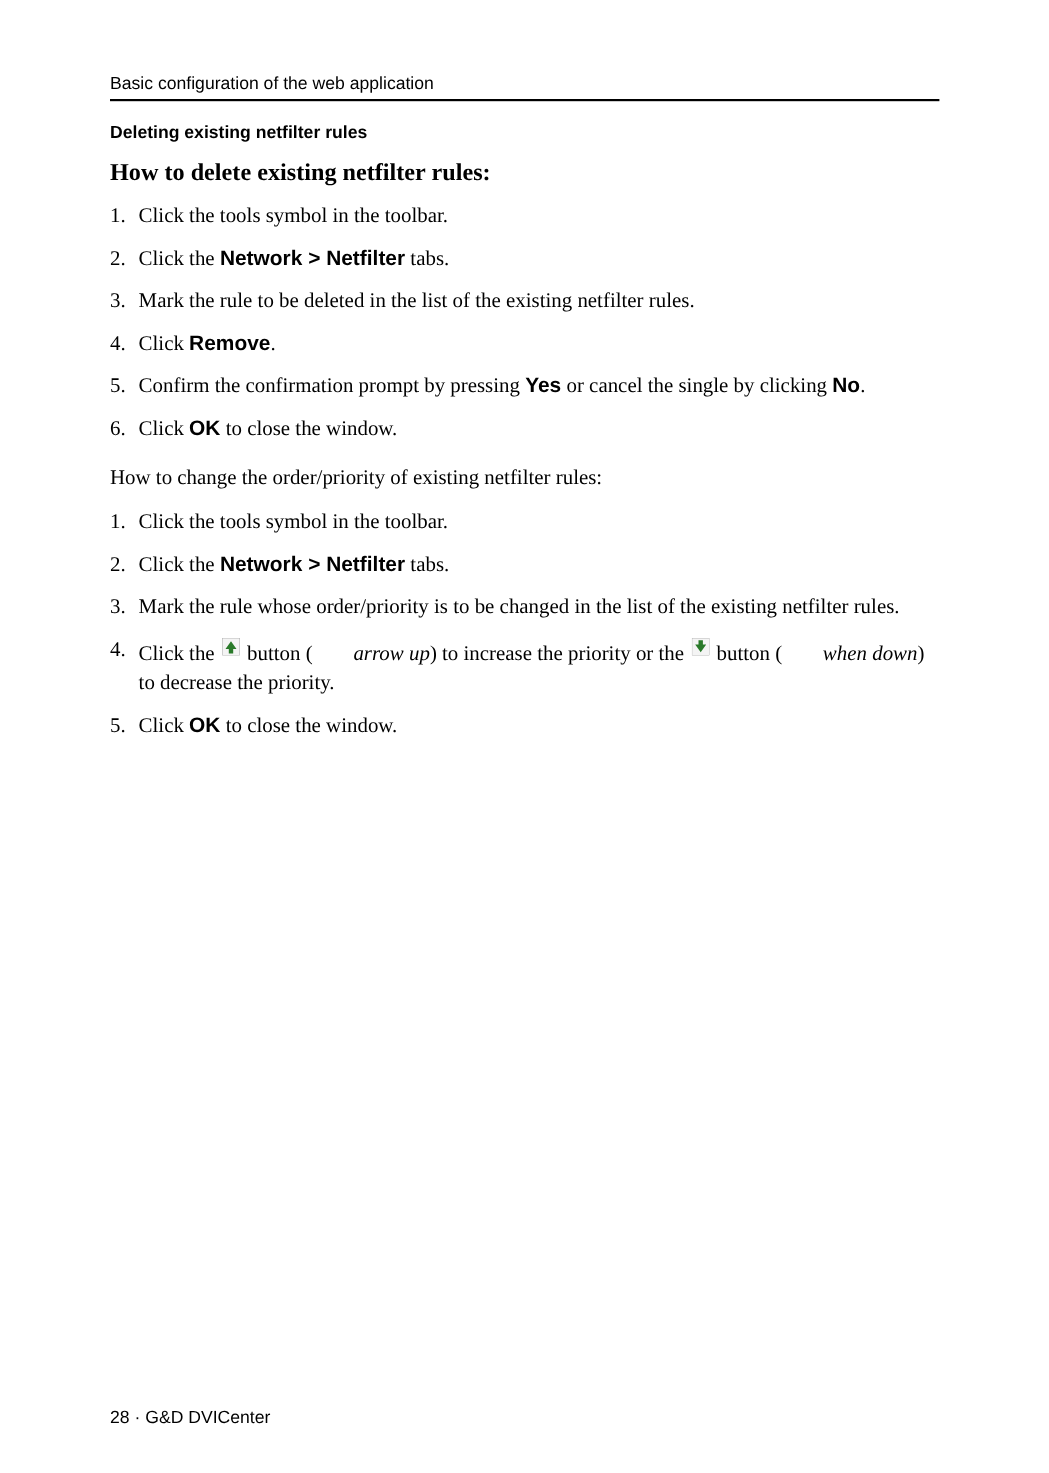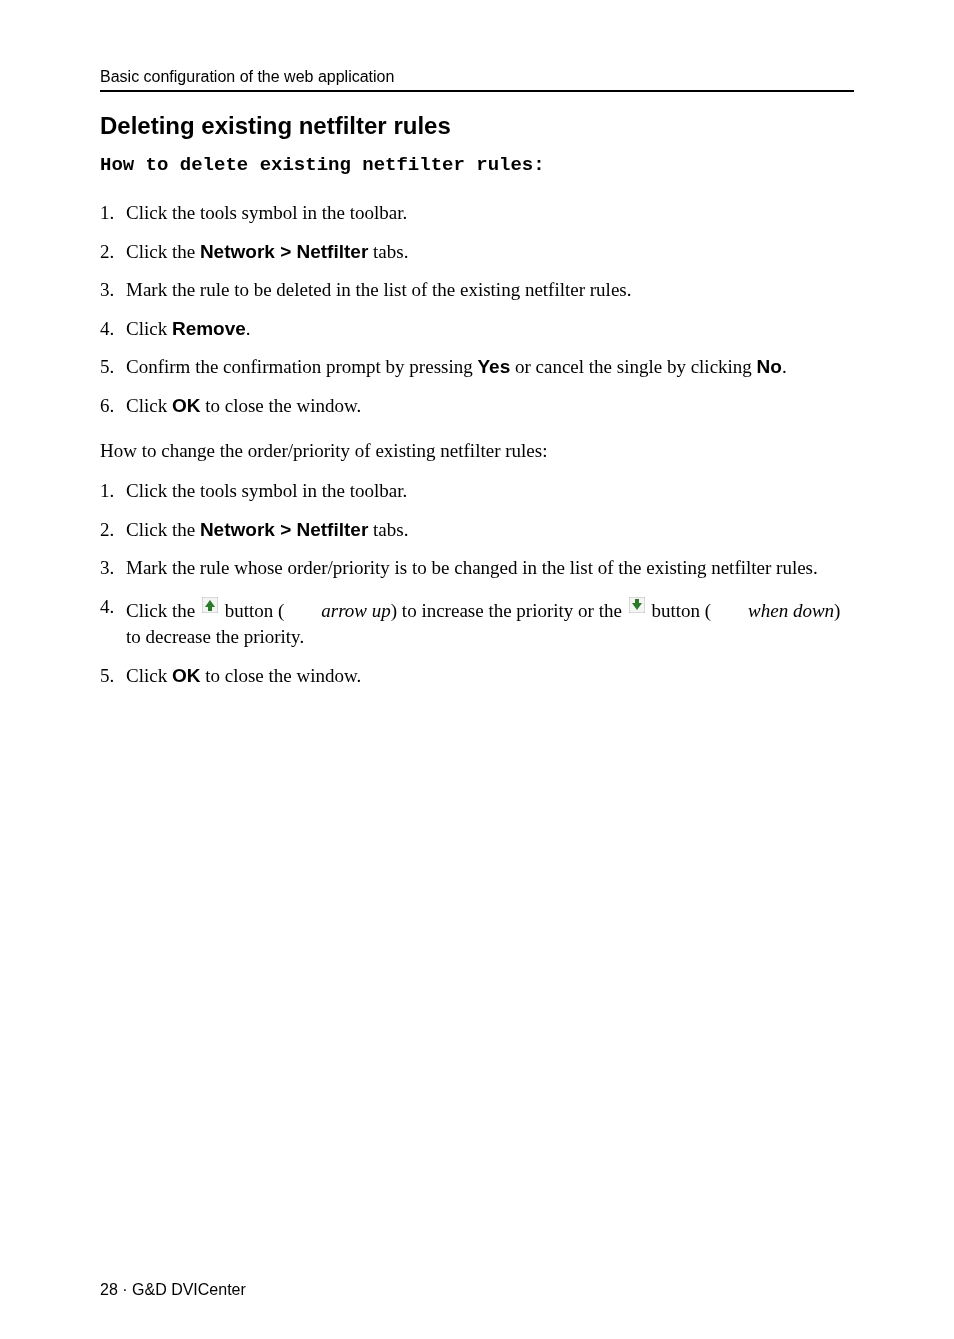--- a/index.html
+++ b/index.html
@@ -23,28 +23,28 @@
     font-size: 16px;
     font-weight: 400;
     color: #000;
     border-bottom: 2px solid #000;
     padding-bottom: 4px;
     margin-bottom: 20px;
   }
   .h2 {
     font-family: Arial, Helvetica, sans-serif;
     font-weight: 700;
-    font-size: 24px;
+    font-size: 16px;
     margin: 0 0 14px 0;
   }
   .h3 {
-    font-family: Liberation Mono, monospace;
+    font-family: Liberation Serif, serif;
     font-weight: 700;
-    font-size: 19px;
-    margin: 0 0 24px 0;
+    font-size: 22px;
+    margin: 0 0 14px 0;
   }
   .body-text {
     font-size: 19px;
     line-height: 1.4;
     margin: 0 0 14px 0;
   }
   ol.steps {
     list-style: none;
     padding: 0;
     margin: 0 0 18px 0;

